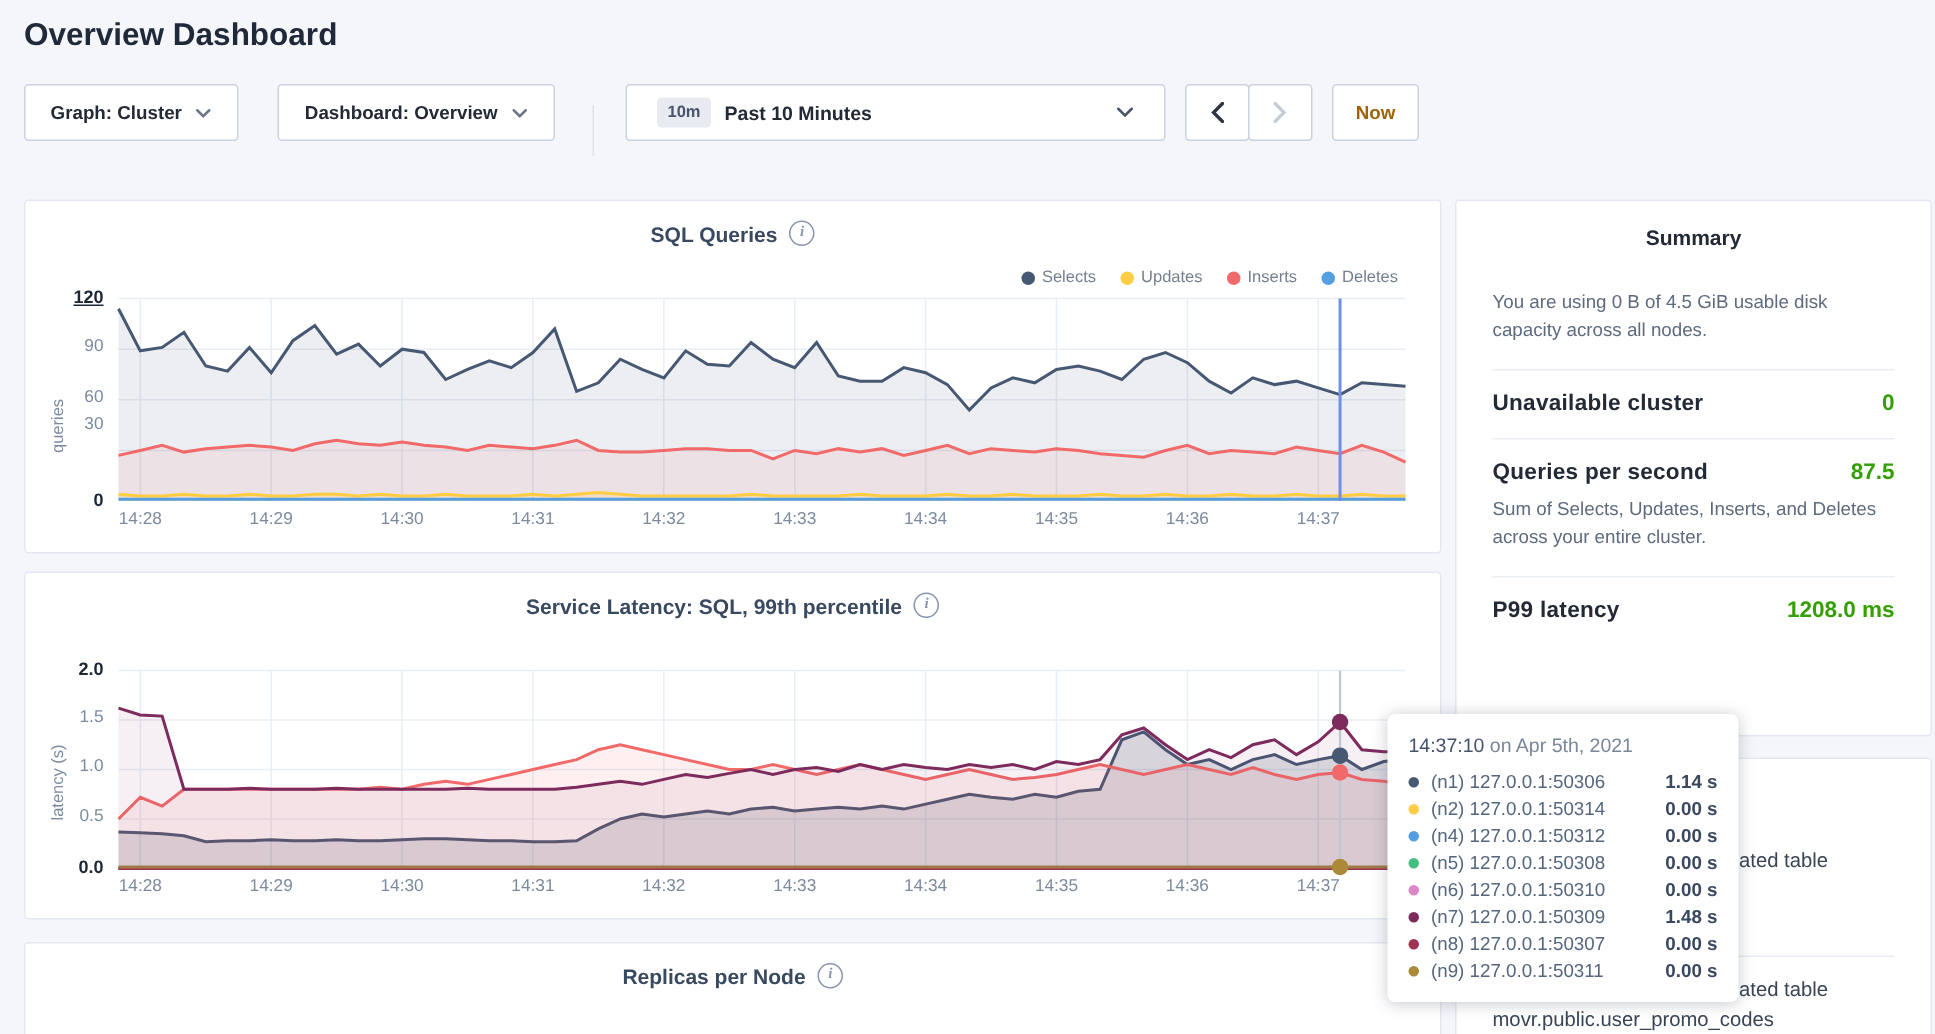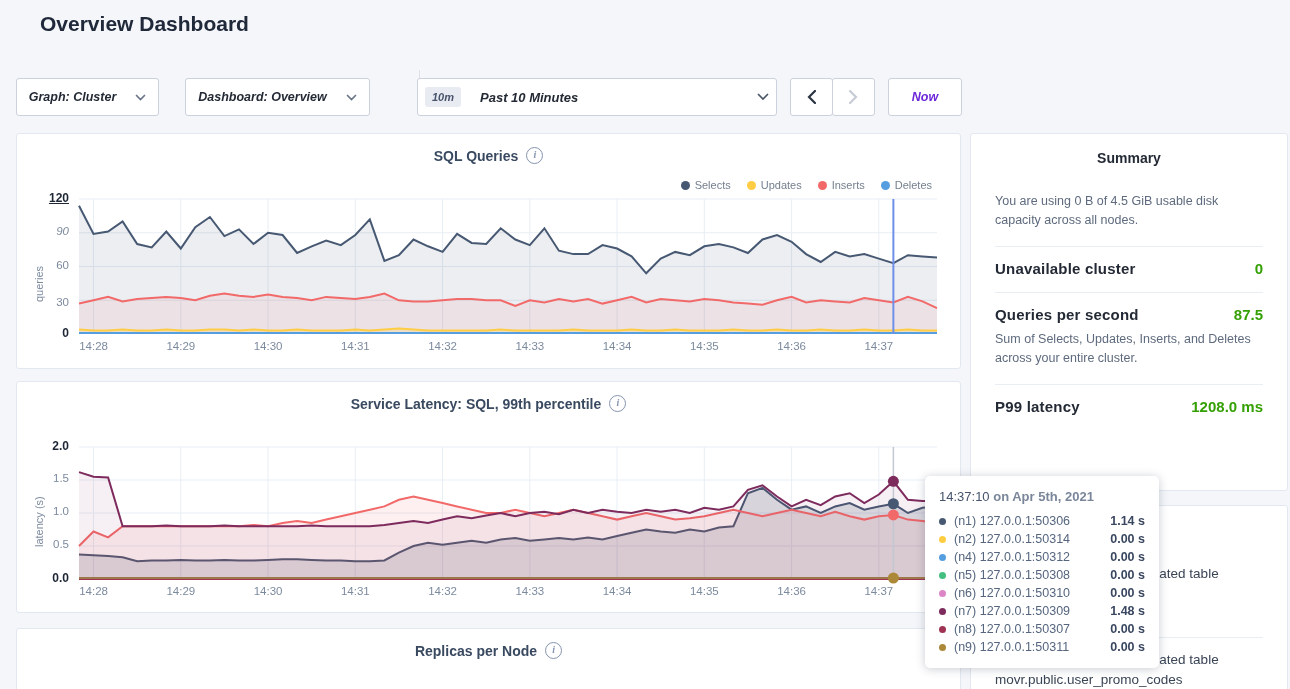--- a/index.html
+++ b/index.html
@@ -1,33 +1,33 @@
 <!DOCTYPE html>
 <html><head>
 <meta charset="utf-8">
 <style>
   html,body{margin:0;padding:0;width:1290px;height:689px;overflow:hidden;
     background:#F4F6FA;font-family:"Liberation Sans","DejaVu Sans",sans-serif;
     -webkit-font-smoothing:antialiased;}
-  .abs{position:absolute;box-sizing:border-box;margin-left:24px;}
+  .abs{position:absolute;box-sizing:border-box;}
   #page-title{left:16px;top:12px;font-size:21px;font-weight:600;color:#20293A;}
-  .btn{position:absolute;top:78px;height:38px;background:#fff;border:1px solid #CBD1DD;
-    border-radius:3px;display:flex;align-items:center;justify-content:center;gap:19px;
-    font-size:12.5px;font-weight:700;color:#242A35;cursor:pointer;box-sizing:border-box;font-style:italic;}
+  .btn{position:absolute;top:56px;height:38px;background:#fff;border:1px solid #CBD1DD;
+    border-radius:3px;display:flex;align-items:center;justify-content:center;gap:9px;
+    font-size:12.5px;font-weight:700;color:#242A35;cursor:pointer;box-sizing:border-box;}
   #btn-graph{left:16px;width:143px;}
   #btn-dashboard{left:185px;width:185px;}
   #ctrl-divider{left:395px;top:70px;width:1px;height:34px;background:#DDE2EA;}
-  #time-widget{left:417px;width:360px;justify-content:flex-start;padding:0 7px;}
+  #time-widget{left:417px;width:360px;justify-content:flex-start;padding:0 20px;}
   #time-badge{background:#E8EBF2;border-radius:3px;padding:4px 7px;font-size:11px;
     font-weight:700;color:#49536B;}
   #time-label{font-size:13px;font-weight:700;color:#242A35;}
   #time-chevron{margin-left:auto;display:flex;}
   #btn-prev{left:790px;width:43px;}
   #btn-next{left:832px;width:43px;}
-  #btn-now{left:888px;width:74px;color:#6d28d9;cursor:default;text-align:right;}
+  #btn-now{left:888px;width:58px;color:#a16207;cursor:default;text-align:right;}
   .card{position:absolute;background:#fff;border:1px solid #E3E8F0;border-radius:3px;
     box-sizing:border-box;}
   #card-sql{left:16px;top:133px;width:945px;height:236px;}
   #card-latency{left:16px;top:381px;width:945px;height:232px;}
   #card-replicas{left:16px;top:628px;width:945px;height:200px;}
   #card-summary{left:970px;top:133px;width:318px;height:358px;}
   #card-events{left:970px;top:505px;width:318px;height:300px;}
   .chart-title{position:absolute;top:13px;left:0;right:0;display:flex;justify-content:center;
     align-items:center;gap:8px;font-size:14px;font-weight:700;color:#394960;}
   .info-icon{width:15px;height:15px;border:1px solid #8694AE;border-radius:50%;color:#8694AE;
@@ -56,21 +56,21 @@
   .sum-value{margin-left:auto;font-size:15px;font-weight:700;color:#35A005;}
   .sum-desc{margin-top:7px;font-size:12.5px;line-height:1.55;color:#5E6A7D;}
   .event-item{margin:0 24px;font-size:13.5px;color:#394455;line-height:1.45;}
   #event-1{margin-top:20px;padding-bottom:34px;border-bottom:1px solid #E9EEF3;}
   #event-2{padding-top:12px;}
   #tooltip{position:absolute;left:925px;top:476px;width:234px;background:#fff;
     border-radius:5px;box-shadow:0 1px 10px rgba(60,70,90,0.28);padding:13px 14px 12px;
     z-index:50;box-sizing:border-box;}
   .tt-header{font-size:13px;margin-bottom:8px;}
   .tt-time{color:#44536B;}
-  .tt-suffix{color:#7A8699;font-weight:bold;}
+  .tt-suffix{color:#7A8699;}
   .tt-row{display:flex;align-items:center;height:18px;font-size:12.5px;}
   .tt-dot{width:7px;height:7px;border-radius:50%;margin-right:8px;flex:none;}
   .tt-label{color:#55667E;flex:1;}
   .tt-value{font-weight:700;color:#3A4760;}
 </style>
 </head>
 <body>
 
 <div class="abs" id="page-title">Overview Dashboard</div>
 
@@ -173,23 +173,23 @@
       <div class="xtick" style="left: 133.797px; top: 148px;">14:29</div>
       <div class="xtick" style="left: 221.051px; top: 148px;">14:30</div>
       <div class="xtick" style="left: 308.305px; top: 148px;">14:31</div>
       <div class="xtick" style="left: 395.559px; top: 148px;">14:32</div>
       <div class="xtick" style="left: 482.814px; top: 148px;">14:33</div>
       <div class="xtick" style="left: 570.068px; top: 148px;">14:34</div>
       <div class="xtick" style="left: 657.322px; top: 148px;">14:35</div>
       <div class="xtick" style="left: 744.576px; top: 148px;">14:36</div>
       <div class="xtick" style="left: 831.831px; top: 148px;">14:37</div>
       <div class="ytick strong" style="top: 134px; width: 52px;">0</div>
-      <div class="ytick" style="top: 104px; width: 52px;">30</div>
+      <div class="ytick" style="top: 85px; width: 52px;">30</div>
       <div class="ytick" style="top: 66.5px; width: 52px;">60</div>
-      <div class="ytick" style="top: 32.75px; width: 52px; font-style: italic;">90</div>
+      <div class="ytick" style="top: 32.75px; width: 52px;">90</div>
       <div class="ytick strong" style="top: -1px; width: 52px; text-decoration: underline;">120</div>
     </div>
 </div>
 
 <div class="card" id="card-latency">
   <div class="chart-title">
     <span>Service Latency: SQL, 99th percentile</span>
     <span class="info-icon">i</span>
   </div>
   <div class="ylabel" style="top:58px;height:107px;">latency (s)</div>

